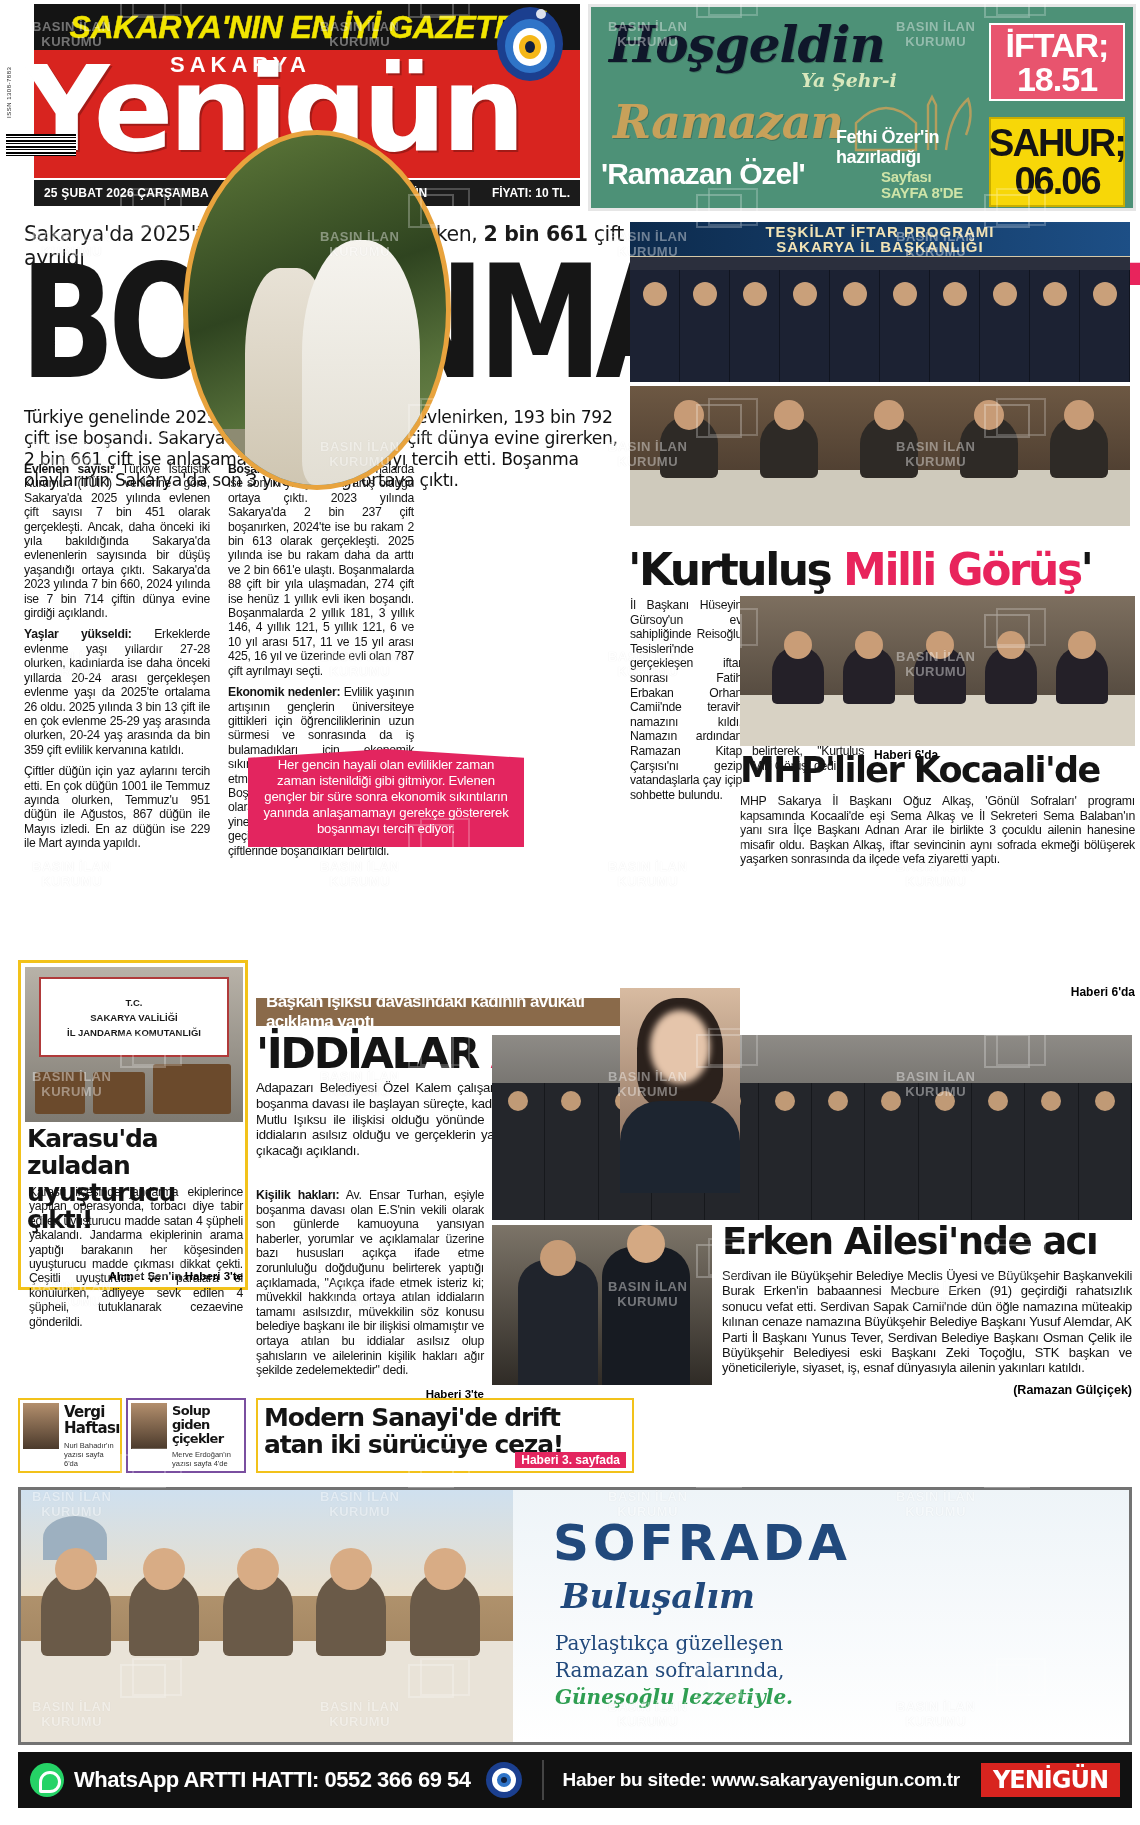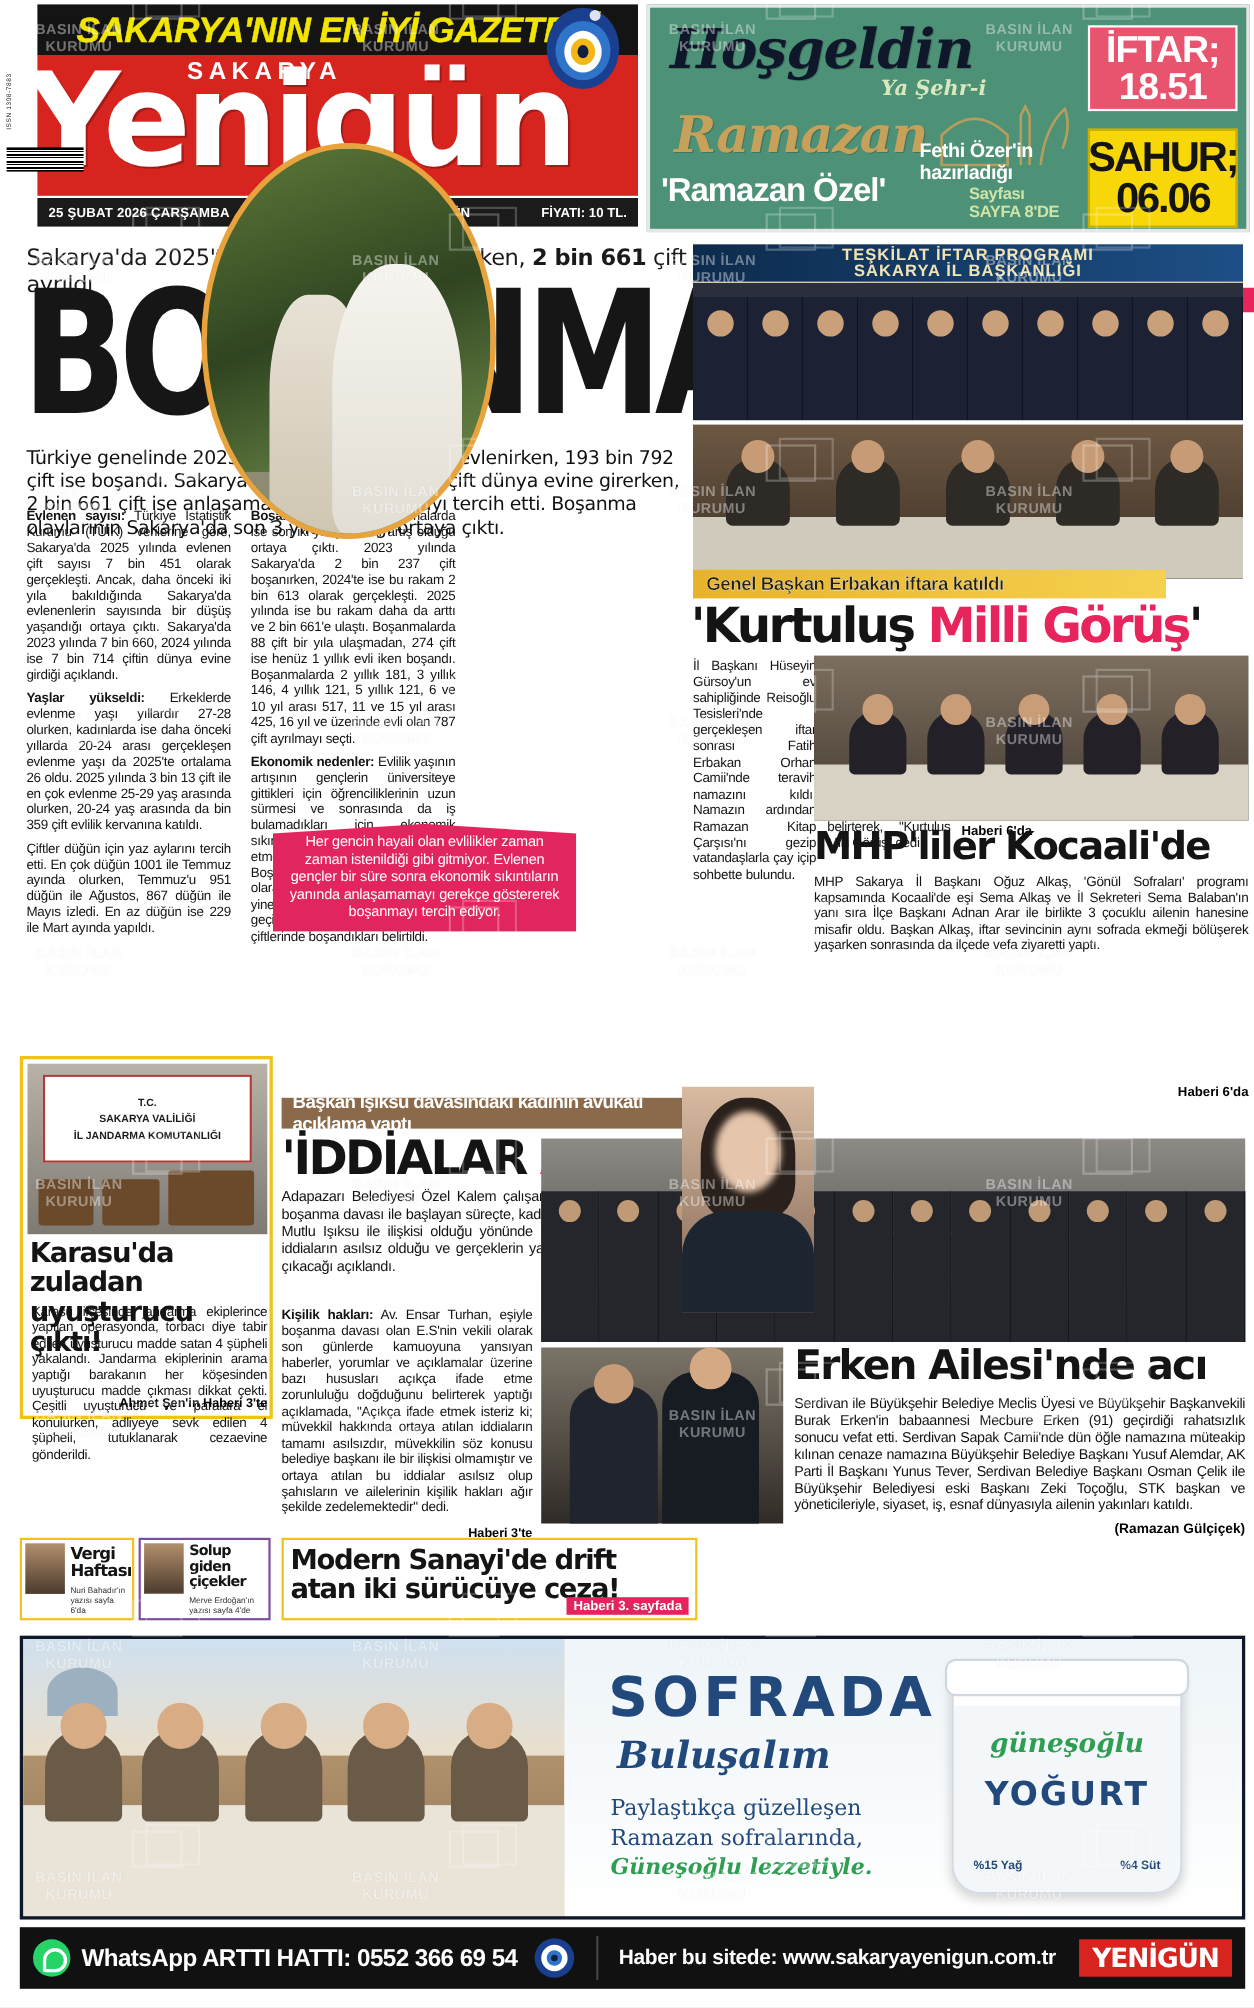--- a/index.html
+++ b/index.html
@@ -348,21 +348,21 @@
   .drift .dh {
     font-family:"DejaVu Sans", sans-serif; font-weight:bold; font-size:25px; line-height:27px;
     letter-spacing:-1.2px; color:#141414;
   }
   .drift .dt { position:absolute; right:6px; bottom:3px; background:#e3255f; color:#fff;
      font-size:12px; font-weight:bold; padding:1px 6px; }
 
   
   .ad {
     position:absolute; left:18px; top:1487px; width:1114px; height:258px;
-    border:3px solid #0f172a; overflow:hidden; background:#eadfcb;
+    border:3px solid #737373; overflow:hidden; background:#eadfcb;
   }
   .ad-left { position:absolute; left:0; top:0; width:492px; height:100%;
      background:linear-gradient(180deg,#c7a87f,#8f7352); overflow:hidden; }
   .ad-left .sky { position:absolute; left:0; top:0; width:100%; height:42%;
      background:linear-gradient(180deg,#cfe0ef,#eadfcb); }
   .ad-left .dome { position:absolute; left:22px; top:26px; width:64px; height:44px;
      border-radius:50% 50% 0 0; background:#9db0c0; }
   .ad-left .table { position:absolute; left:0; bottom:0; width:100%; height:40%; background:#e9e3d8; }
   .ad-left .pp { position:absolute; bottom:34%; width:70px; height:84px;
      border-radius:34px 34px 6px 6px; background:#6a5a48; }
@@ -526,21 +526,20 @@
 
   <div class="erb-photo2">
     <div class="tbl"></div>
     <div class="p" style="left:6%"></div>
       <div class="p" style="left:26%"></div>
     <div class="p" style="left:46%"></div>
       <div class="p" style="left:66%"></div>
     <div class="p" style="left:84%"></div>
   </div>
 
-  <div class="yellow-strip">Genel Başkan Erbakan iftara katıldı</div>
 
   <div class="kurtulus"><span>'Kurtuluş </span><em>Milli Görüş</em><span>'</span></div>
 
   <div class="erb-cols">
     <div class="ec ec1">İl Başkanı Hüseyin Gürsoy'un ev sahipliğinde Reisoğlu Tesisleri'nde gerçekleşen iftar sonrası Fatih Erbakan Orhan Camii'nde teravih namazını kıldı. Namazın ardından Ramazan Kitap Çarşısı'nı gezip vatandaşlarla çay içip sohbette bulundu.</div>
     <div class="ec ec2">Yeniden Refah Partisi (YRP) Genel Başkanı Fatih Erbakan, partisinin iftar yemeğinde yaptığı konuşmada, adil bir düzen ve millet öncelikli anlayışın "Milli Görüş" ile sağlanabileceğini belirterek, "Kurtuluş Milli Görüş" dedi.</div>
     <div class="erb-haber">Haberi 6'da</div>
   </div>
 
   <div class="erb-photo3">
@@ -640,27 +639,20 @@
       <div class="pp" style="left:79%"></div>
     </div>
     <div class="ad-right">
       <div class="ad-sofrada">SOFRADA</div>
       <div class="ad-bulus">Buluşalım</div>
       <div class="ad-lines">
         <div>Paylaştıkça güzelleşen</div>
         <div>Ramazan sofralarında,</div>
         <div class="g">Güneşoğlu lezzetiyle.</div>
       </div>
-      <div class="ad-tub">
-        <div class="lid"></div>
-        <div class="brand">güneşoğlu</div>
-        <div class="yog">YOĞURT</div>
-        <div class="badge">%15 Yağ</div>
-        <div class="badge2">%4 Süt</div>
-      </div>
     </div>
   </div>
 
   <div class="footer">
     <div class="wa-icon"></div>
     <div class="wa-text">
       <span>WhatsApp ARTTI HATTI:</span>
       <span class="num">0552 366 69 54</span>
     </div>
     <svg class="mini-eye" viewBox="0 0 40 40">

